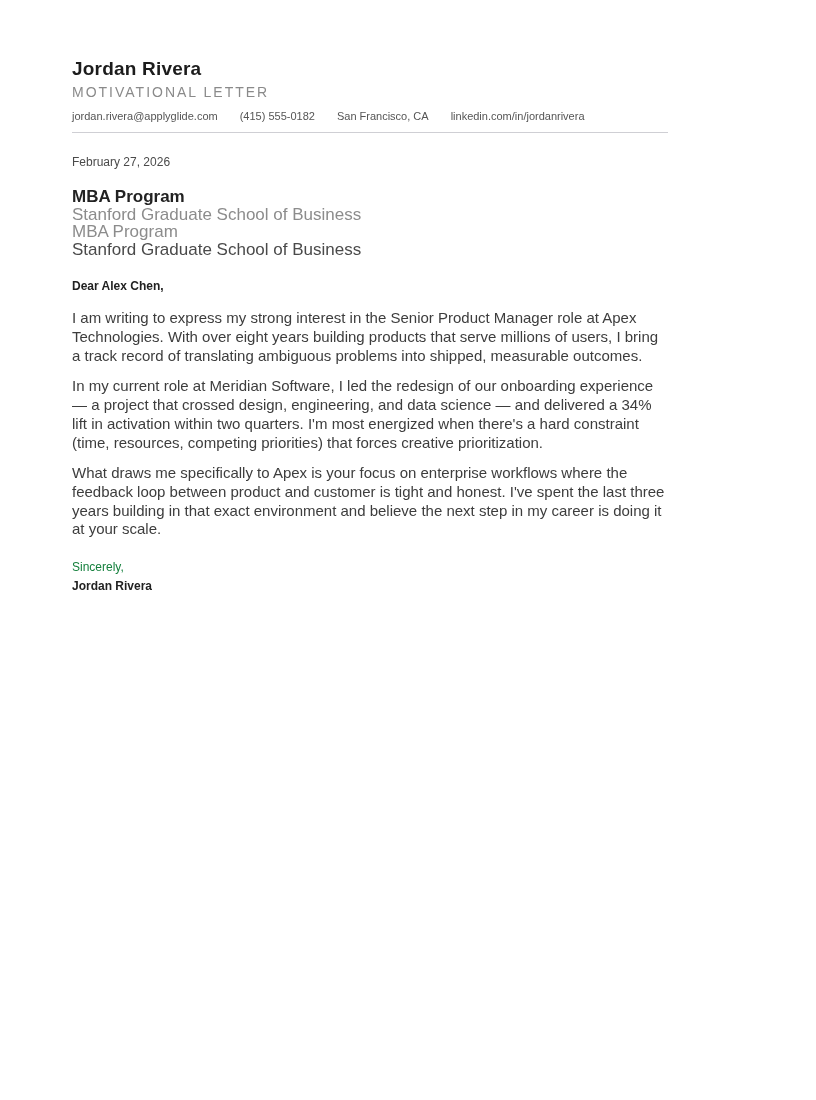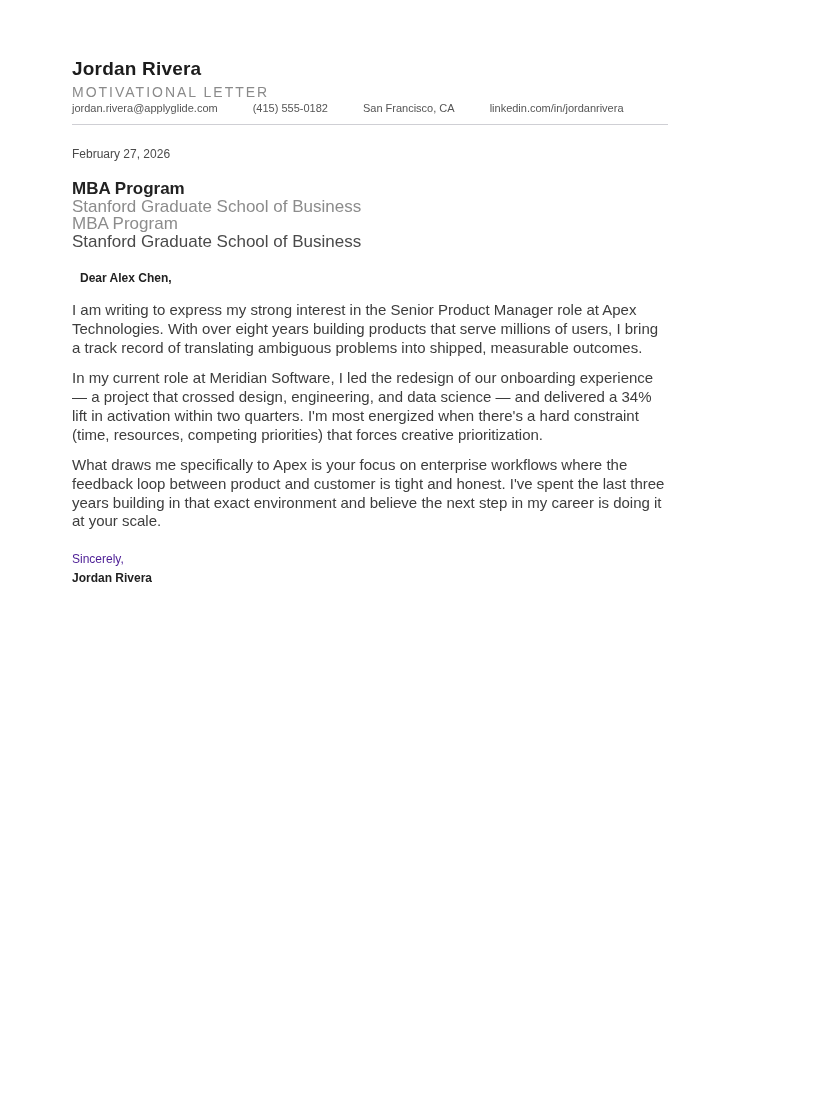--- a/index.html
+++ b/index.html
@@ -34,22 +34,22 @@
     margin: 6px 0 0 0;
     font-size: 14px;
     line-height: 13px;
     letter-spacing: 2px;
     color: #8a8a8a;
     font-weight: 400;
   }
   .contact-row {
     display: flex;
     flex-direction: row;
-    gap: 35px;
-    margin-top: 2px;
+    gap: 22px;
+    margin-top: 10px;
     font-size: 11px;
     line-height: 15px;
     color: #555555;
   }
   .divider {
     border: none;
     border-top: 1px solid #cfcfd4;
     margin: 8px 0 0 0;
   }
   
@@ -68,42 +68,42 @@
     font-weight: 700;
     color: #222222;
   }
   .recipient-block .muted-line {
     color: #8c8c8c;
   }
   .recipient-block .plain-line {
     color: #4a4a4a;
   }
   .salutation {
-    margin: 21px 0 0 8px;
+    margin: 21px 0 0 0;
     font-size: 12px;
     line-height: 15px;
     font-weight: 700;
     color: #222222;
   }
   .para {
     margin: 12px 0 0 0;
     font-size: 15px;
     line-height: 18.7px;
     color: #3d3d3d;
   }
   .para.first {
     margin-top: 15px;
   }
   .closing-block {
     margin-top: 19px;
     font-size: 12px;
     line-height: 18.7px;
   }
   .valediction {
-    color: #4c1d95;
+    color: #15803d;
   }
   .signature-name {
     font-weight: 700;
     color: #222222;
   }
 </style>
 </head>
 <body>
 
 <div class="page">

